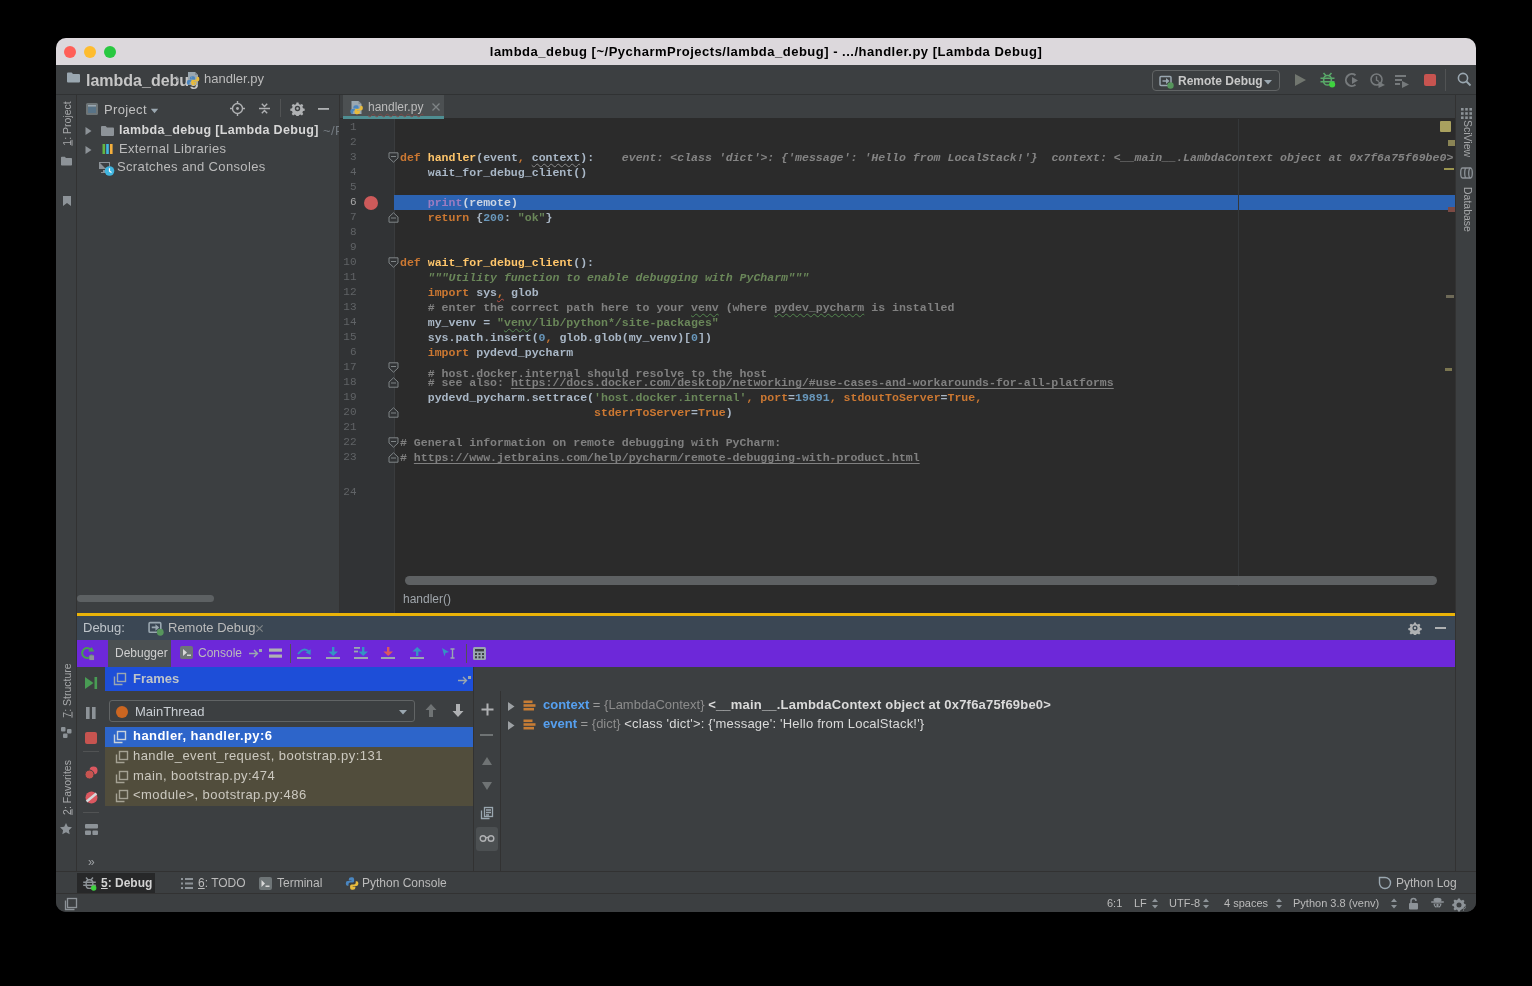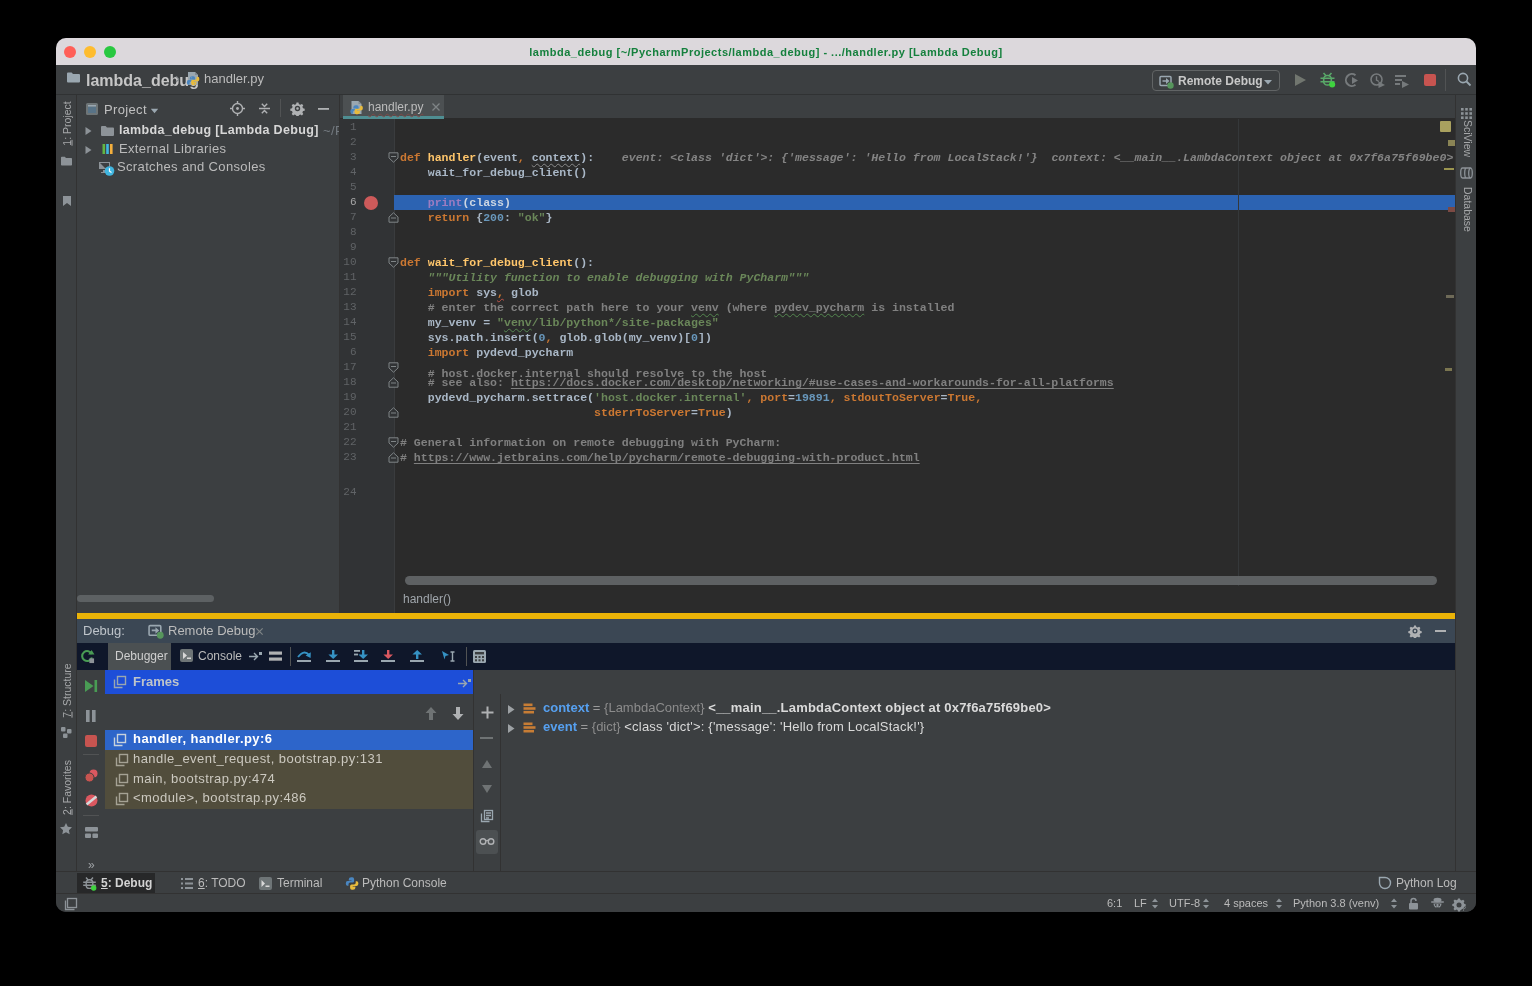--- a/index.html
+++ b/index.html
@@ -2,21 +2,21 @@
 <html><head>
 <meta charset="utf-8">
 <style>
 *{margin:0;padding:0;box-sizing:border-box}
 html,body{width:1532px;height:986px;background:#000;overflow:hidden;font-family:"Liberation Sans",sans-serif}
 #win{position:absolute;left:56px;top:38px;width:1420px;height:874px;border-radius:10px;overflow:hidden;background:#3c3f41}
 .abs{position:absolute}
 
 #titlebar{position:absolute;left:0;top:0;width:100%;height:27px;background:#dcd8dc}
 .tl{position:absolute;top:7.5px;width:12px;height:12px;border-radius:50%}
-#title{position:absolute;top:0;left:0;width:100%;height:27px;line-height:28px;text-align:center;font-size:11px;font-weight:bold;color:#15803d;letter-spacing:0.5px}
+#title{position:absolute;top:0;left:0;width:100%;height:27px;line-height:28px;text-align:center;font-size:13px;font-weight:bold;color:#000000;letter-spacing:0.5px}
 
 #navbar{position:absolute;left:0;top:27px;width:100%;height:30px;background:#3c3f41;border-bottom:1px solid #303233}
 .crumb{position:absolute;top:6px;font-size:13px;color:#bbbbbb}
 
 #lstripe{position:absolute;left:0;top:57px;width:21px;height:776px;background:#3c3f41;border-right:1px solid #323232}
 #rstripe{position:absolute;left:1399px;top:57px;width:21px;height:776px;background:#3c3f41;border-left:1px solid #323232}
 .vtext{position:absolute;font-size:10.5px;color:#a6a8aa;white-space:nowrap;line-height:13px}
 .vtL{transform:rotate(-90deg);transform-origin:center}
 .vtR{transform:rotate(90deg);transform-origin:center}
 
@@ -29,23 +29,23 @@
 #gutter{position:absolute;left:0;top:24px;width:53.5px;height:494px;background:#313335}
 .lno{position:absolute;left:0;width:16.5px;text-align:right;font-family:"Liberation Mono",monospace;font-size:11px;color:#606366;line-height:15px}
 .cl{position:absolute;left:60px;white-space:pre;font-family:"Liberation Mono",monospace;font-size:11.55px;line-height:15px;color:#a9b7c6;font-weight:bold}
 .kw{color:#cc7832}.fn{color:#ffc66b}.str{color:#6a8759}.num{color:#6897bb}.cmt{color:#808080}.bi{color:#9b7cc1}
 .hint{color:#848484;font-style:italic}
 .wavy1{text-decoration:underline wavy #8a8a8a 1px;text-underline-offset:2px;text-decoration-skip-ink:none}
 .wavyg{text-decoration:underline wavy #54874f 1px;text-underline-offset:2px;text-decoration-skip-ink:none}
 .wavyr{text-decoration:underline wavy #bc5349 1px;text-underline-offset:2px;text-decoration-skip-ink:none}
 .url{text-decoration:underline;text-underline-offset:2px}
 
-#debug{position:absolute;left:21px;top:575px;width:1378px;height:258px;background:#3c3f41;border-top:6px solid #eab308}
+#debug{position:absolute;left:21px;top:575px;width:1378px;height:258px;background:#3c3f41;border-top:3px solid #eab308}
 #dbghead{position:absolute;left:0;top:0;width:100%;height:24px;background:#3b4754}
-#dbgtools{position:absolute;left:0;top:24px;width:100%;height:27px;background:#0f172a}
+#dbgtools{position:absolute;left:0;top:24px;width:100%;height:27px;background:#6d28d9}
 #frames{position:absolute;left:28px;top:51px;width:368px;height:207px;background:#3c3f41}
 #frhead{position:absolute;left:0;top:0;width:100%;height:24px;background:#1d4ed8}
 #vars{position:absolute;left:396px;top:51px;width:982px;height:207px;background:#3c3f41;border-left:1px solid #323232}
 #varhead{position:absolute;left:0;top:0;width:100%;height:24px;background:#3b4754}
 
 #twbar{position:absolute;left:0;top:833px;width:100%;height:22px;background:#3c3f41;border-top:1px solid #323232}
 #statusbar{position:absolute;left:0;top:855px;width:100%;height:19px;background:#3c3f41;border-top:1px solid #323232}
 .sb{font-size:11px;color:#bbbbbb}
 .ui{font-size:13px;color:#bbbbbb;letter-spacing:0.35px}
 svg{display:block}
@@ -236,21 +236,21 @@
         <div class="lno" style="top:316px">22</div>
       <div class="lno" style="top:331px">23</div>
         <div class="lno" style="top:366px">24</div>
     </div>
     <div class="abs" style="left:53.5px;top:24px;width:1px;height:494px;background:#3a3c3e"></div>
     <div class="abs" style="left:54px;top:100px;width:1061px;height:15px;background:#2c63b2"></div>
     <div class="abs" style="left:898px;top:24px;width:1px;height:467px;background:#35383a"></div>
     <div id="editor-lines">
       <div class="cl" style="top:55px"><span class="kw">def</span> <span class="fn">handler</span>(event<span class="kw">,</span> <span class="wavy1">context</span>):<span class="hint">    event: &lt;class 'dict'&gt;: {'message': 'Hello from LocalStack!'}  context: &lt;__main__.LambdaContext object at 0x7f6a75f69be0&gt;</span></div>
       <div class="cl" style="top:70px">    wait_for_debug_client()</div>
-      <div class="cl" style="top:100px">    <span class="bi">print</span><span style="color:#ccd6e3">(class)</span></div>
+      <div class="cl" style="top:100px">    <span class="bi">print</span><span style="color:#ccd6e3">(remote)</span></div>
       <div class="cl" style="top:115px">    <span class="kw">return</span> {<span class="num">200</span>: <span class="str">"ok"</span>}</div>
       <div class="cl" style="top:160px"><span class="kw">def</span> <span class="fn">wait_for_debug_client</span>():</div>
       <div class="cl" style="top:175px">    <span class="str" style="font-style:italic">"""Utility function to enable debugging with PyCharm"""</span></div>
       <div class="cl" style="top:190px">    <span class="kw">import</span> sys<span class="kw wavyr">,</span> glob</div>
       <div class="cl" style="top:205px">    <span class="cmt"># enter the correct path here to your <span class="wavyg">venv</span> (where <span class="wavyg">pydev_pycharm</span> is installed</span></div>
       <div class="cl" style="top:220px">    my_venv = <span class="str">"<span class="wavyg">venv</span>/lib/python*/site-packages"</span></div>
       <div class="cl" style="top:235px">    sys.path.insert(<span class="num">0</span><span class="kw">,</span> glob.glob(my_venv)[<span class="num">0</span>])</div>
       <div class="cl" style="top:250px">    <span class="kw">import</span> pydevd_pycharm</div>
       <div class="cl" style="top:271px">    <span class="cmt"># host.docker.internal should resolve to the host</span></div>
       <div class="cl" style="top:280px">    <span class="cmt"># see also: <span class="url">https://docs.docker.com/desktop/networking/#use-cases-and-workarounds-for-all-platforms</span></span></div>
@@ -448,20 +448,27 @@
               <rect x="4.5" y="1.5" width="8" height="8"></rect>
               <path d="M9.5 12.5 h-8 v-8"></path>
             </g>
           </svg>
         <span class="abs" style="left:28px;top:4px;font-size:13px;color:#bec4ca;font-weight:bold">Frames</span>
         <svg class="abs" style="left:352px;top:7px" width="15" height="13" viewBox="0 0 15 13">
             <path stroke="#9aa7b0" stroke-width="1.4" fill="none" d="M1 6.5 h8 M6 3 l3.5 3.5 L6 10"></path>
             <rect x="11" y="2" width="3" height="3" fill="#9aa7b0"></rect>
           </svg>
       </div>
+      <div class="abs" style="left:4px;top:33px;width:306px;height:22px;border:1px solid #616465;border-radius:3px">
+        <div class="abs" style="left:6px;top:5px;width:12px;height:12px;border-radius:50%;background:#cc6621"></div>
+        <span class="abs" style="left:25px;top:3px;font-size:13px;color:#c8cdd2">MainThread</span>
+        <svg class="abs" style="left:288px;top:8px" width="10" height="6" viewBox="0 0 10 6">
+            <path fill="#9aa7b0" d="M1 1 h8 L5 5.5 z"></path>
+          </svg>
+      </div>
       <svg class="abs" style="left:319px;top:36px" width="14" height="15" viewBox="0 0 14 15">
           <path fill="#6f7374" d="M7 1 l5.5 6 H9 v7 H5 V7 H1.5 z"></path>
         </svg>
       <svg class="abs" style="left:346px;top:36px" width="14" height="15" viewBox="0 0 14 15">
           <path fill="#afb1b3" d="M7 14 l5.5-6 H9 V1 H5 v7 H1.5 z"></path>
         </svg>
       <div class="abs" style="left:0;top:60px;width:368px;height:20px;background:#2d65ca"></div>
       <div class="abs" style="left:0;top:80px;width:368px;height:59px;background:#514d3c"></div>
       <svg class="abs" style="left:8px;top:63px" width="14" height="14" viewBox="0 0 14 14">
           <g fill="none" stroke="#c8d2dc" stroke-width="1.4">

